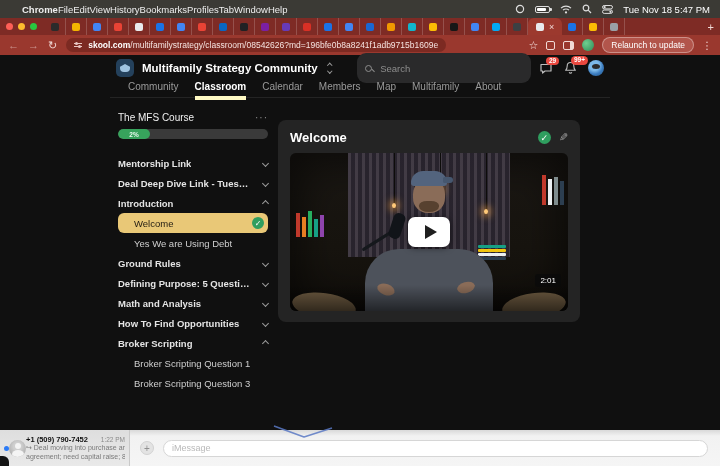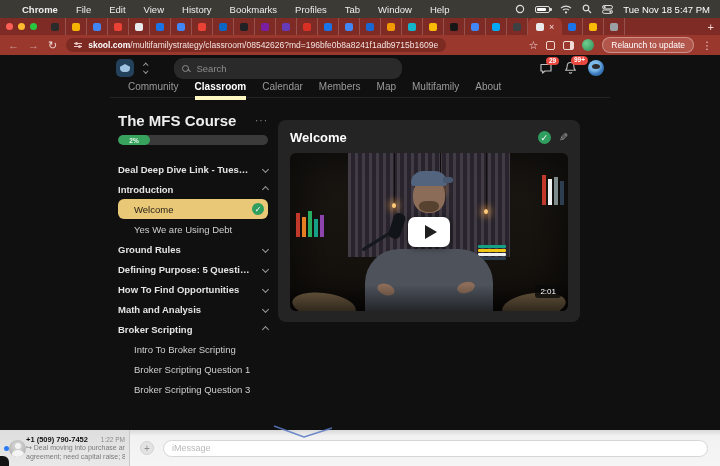--- a/index.html
+++ b/index.html
@@ -2,21 +2,21 @@
 <html><head>
 <meta charset="utf-8">
 <style>
   html,body{margin:0;padding:0;background:#000;}
   *{box-sizing:border-box;font-family:"Liberation Sans",sans-serif;}
   .screen{position:relative;width:720px;height:466px;overflow:hidden;background:#000;}
 
   
   .menubar{position:absolute;top:0;left:0;width:720px;height:18px;background:#3b3a35;display:flex;align-items:center;padding:0 10px;color:#f2f2f2;font-size:9.5px;}
   .apple{font-size:11px;margin-right:12px;color:#fff;}
-  .menu-items{display:flex;gap:18px;align-items:center;}
+  .menu-items{display:flex;gap:0;align-items:center;}
   .mitem{color:#eee;}
   .mitem.bold{font-weight:bold;}
   .mb-right{margin-left:auto;display:flex;align-items:center;gap:10px;}
   .mb-ico{display:inline-flex;align-items:center;}
   .batt{width:15px;height:7px;border:1px solid #ddd;border-radius:2px;position:relative;}
   .batt::after{content:"";position:absolute;right:-3px;top:1.5px;width:2px;height:3px;background:#ddd;border-radius:0 1px 1px 0;}
   .batt i{position:absolute;left:1px;top:1px;bottom:1px;width:9px;background:#fff;border-radius:1px;}
   .clock{font-size:9.5px;color:#fff;}
 
   
@@ -54,40 +54,40 @@
   .page{position:absolute;top:55px;left:0;width:720px;height:375px;background:#101010;}
   .pcol{width:500px;margin:0 auto;position:relative;height:100%;}
   .skool-header{height:26px;display:flex;align-items:center;padding:0 6px;gap:8px;}
   .logo{width:18px;height:18px;border-radius:5px;background:#24415c;display:flex;align-items:center;justify-content:center;flex-shrink:0;}
   .logo span{width:10px;height:8px;background:#9fc3e0;border-radius:2px 2px 4px 4px;display:block;clip-path:polygon(0 35%,50% 0,100% 35%,100% 100%,0 100%);}
   .community-name{color:#fff;font-weight:bold;font-size:11.5px;white-space:nowrap;}
   .updown{display:flex;flex-direction:column;gap:1px;margin-left:2px;}
   .chev{width:5px;height:5px;border-right:1.4px solid #9a9a9a;border-bottom:1.4px solid #9a9a9a;transform:rotate(45deg);display:inline-block;}
   .chev.up{transform:rotate(-135deg);}
   .chev.sm{width:3.5px;height:3.5px;}
-  .searchwrap{margin-left:18px;flex:1;max-width:228px;height:21px;background:#2a2a2b;border-radius:9px;display:flex;align-items:center;padding:0 8px;gap:6px;}
+  .searchwrap{margin-left:18px;flex:1;max-width:228px;height:30px;background:#2a2a2b;border-radius:9px;display:flex;align-items:center;padding:0 8px;gap:6px;}
   .mag{width:7px;height:7px;border:1.4px solid #8d8d8d;border-radius:50%;position:relative;flex-shrink:0;}
   .mag::after{content:"";position:absolute;width:4px;height:1.4px;background:#8d8d8d;transform:rotate(45deg);right:-3.5px;bottom:-1px;}
   .searchwrap input{background:transparent;border:none;outline:none;color:#ddd;font-size:9.5px;width:100%;}
   .searchwrap input::placeholder{color:#8d8d8d;}
   .hdr-right{margin-left:auto;display:flex;align-items:center;gap:11px;}
   .badge-ico{position:relative;display:inline-flex;}
   .badge{position:absolute;top:-5px;left:7px;background:#e9483f;color:#fff;font-size:6.5px;font-weight:bold;padding:1px 3px;border-radius:6px;line-height:1;}
   .hdr-avatar{width:16px;height:16px;border-radius:50%;background:radial-gradient(circle at 40% 35%,#7db9e8 0 35%,#3a7bbf 60%,#27567f);position:relative;overflow:hidden;}
   .hdr-avatar::after{content:"";position:absolute;left:4px;top:4px;width:8px;height:5px;border-radius:50%;background:#2b2b2b;}
   .skool-nav{height:17px;display:flex;align-items:flex-start;gap:16px;padding:0 0 0 18px;border-bottom:1px solid #242424;font-size:10px;}
   .navitem{color:#9a9a9a;padding-bottom:4px;}
   .navitem.active{color:#fff;font-weight:bold;border-bottom:4px solid #fef9c3;}
 
   .content{position:relative;height:332px;}
 
   
   .sidebar{position:absolute;left:8px;top:14px;width:150px;}
   .course-head{display:flex;align-items:center;justify-content:space-between;}
-  .course-title{color:#efefef;font-weight:bold;font-size:15px;}
+  .course-title{color:#efefef;font-weight:normal;font-size:10px;}
   .ellipsis{color:#8d8d8d;font-size:10px;letter-spacing:1px;}
   .progress-track{margin-top:6px;height:10px;background:#3a3a3a;border-radius:6px;overflow:hidden;display:flex;}
   .progress-fill{height:10px;background:#37a35c;border-radius:6px;color:#eafbef;font-size:6.5px;font-weight:bold;display:flex;align-items:center;justify-content:center;}
   .sections{margin-top:14px;}
   .secrow{display:flex;align-items:center;justify-content:space-between;height:20px;}
   .seclabel{color:#e4e4e4;font-weight:bold;font-size:9.5px;white-space:nowrap;overflow:hidden;text-overflow:ellipsis;max-width:132px;}
   .child{display:flex;align-items:center;height:20px;padding-left:16px;border-radius:6px;}
   .childlabel{color:#cfcfcf;font-size:9.5px;white-space:nowrap;}
   .child.selected{background:#e9c877;}
   .child.selected .childlabel{color:#262015;}
@@ -117,21 +117,21 @@
   .beard{position:absolute;left:50%;top:48px;transform:translateX(-50%);width:20px;height:11px;background:#57412f;border-radius:40% 40% 50% 50%;}
   .cap{position:absolute;left:50%;top:18px;transform:translateX(-50%);width:36px;height:15px;background:#53647e;border-radius:16px 16px 4px 4px;}
   .capbrim{position:absolute;left:50%;top:24px;margin-left:14px;width:10px;height:6px;background:#46576f;border-radius:2px 4px 4px 2px;}
   .mic{position:absolute;left:50%;top:60px;margin-left:-38px;width:12px;height:26px;background:#111419;border-radius:5px;transform:rotate(18deg);}
   .micarm{position:absolute;left:50%;top:84px;margin-left:-70px;width:44px;height:3px;background:#15181c;transform:rotate(-32deg);border-radius:2px;}
   .hand{position:absolute;width:18px;height:11px;background:#8a6c58;border-radius:50%;}
   .chairarm{position:absolute;bottom:-8px;width:64px;height:26px;background:#6e5b41;border-radius:50%;}
   .floorfade{position:absolute;left:0;right:0;bottom:0;height:26px;background:linear-gradient(180deg,transparent,rgba(0,0,0,.55));}
   .playbtn{position:absolute;left:50%;top:50%;transform:translate(-50%,-50%);width:42px;height:30px;background:#fff;border-radius:7px;display:flex;align-items:center;justify-content:center;box-shadow:0 1px 6px rgba(0,0,0,.5);}
   .playtri{width:0;height:0;border-left:12px solid #1f1f1f;border-top:7px solid transparent;border-bottom:7px solid transparent;margin-left:3px;}
-  .duration{position:absolute;right:7px;bottom:13px;background:rgba(10,10,10,.8);color:#fff;font-size:8px;padding:2px 5px;border-radius:3px;}
+  .duration{position:absolute;right:7px;bottom:24px;background:rgba(10,10,10,.8);color:#fff;font-size:8px;padding:2px 5px;border-radius:3px;}
 
   
   .messages{position:absolute;top:430px;left:0;width:720px;height:36px;background:linear-gradient(180deg,#d9d9d9 0,#f2f2f2 6px,#f5f5f5 100%);display:flex;}
   .convo{width:130px;height:100%;background:linear-gradient(180deg,#dedede 0,#e9e9e9 100%);border-right:1px solid #c9c9c9;display:flex;align-items:center;padding:3px 4px 3px 4px;}
   .unread-dot{width:5px;height:5px;border-radius:50%;background:#2c7bf6;flex-shrink:0;}
   .convo-avatar{width:17px;height:17px;border-radius:50%;background:radial-gradient(circle at 50% 38%,#cfcfcf 0 30%,#b9b9b9 60%,#a8a8a8);flex-shrink:0;position:relative;overflow:hidden;}
   .convo-avatar::before{content:"";position:absolute;left:5.5px;top:3.5px;width:6px;height:6px;border-radius:50%;background:#f4f4f4;}
   .convo-avatar::after{content:"";position:absolute;left:2.5px;top:10px;width:12px;height:8px;border-radius:50%;background:#f4f4f4;}
   .convo-text{flex:1;min-width:0;}
   .convo-row1{display:flex;align-items:baseline;justify-content:space-between;}
@@ -313,20 +313,21 @@
       <span class="kebab">⋮</span>
     </div>
   </div>
 
   <div class="page">
     <div class="pcol">
       <div class="skool-header">
         <span class="logo">
             <span></span>
           </span>
+        <span class="community-name">Multifamily Strategy Community</span>
         <span class="updown">
             <span class="chev sm up"></span>
             <span class="chev sm"></span>
           </span>
         <div class="searchwrap">
           <span class="mag"></span>
           <input placeholder="Search" style="">
         </div>
         <div class="hdr-right">
           <span class="badge-ico">
@@ -361,20 +362,24 @@
         <aside class="sidebar">
           <div class="course-head">
             <span class="course-title">The MFS Course</span>
             <span class="ellipsis">···</span>
           </div>
           <div class="progress-track">
             <span class="progress-fill" style="width: 2%; min-width: 32px;">2%</span>
           </div>
           <div class="sections">
               <div class="secrow">
+                <span class="seclabel">Mentorship Link</span>
+                <span class="chev"></span>
+              </div>
+              <div class="secrow">
                 <span class="seclabel">Deal Deep Dive Link - Tuesday</span>
                 <span class="chev"></span>
               </div>
               <div class="secrow">
                 <span class="seclabel">Introduction</span>
                 <span class="chev up"></span>
               </div>
               <div class="child selected">
                 <span class="childlabel">Welcome</span>
                 <span class="checkcircle">✓</span>
@@ -384,33 +389,30 @@
               </div>
               <div class="secrow">
                 <span class="seclabel">Ground Rules</span>
                 <span class="chev"></span>
               </div>
               <div class="secrow">
                 <span class="seclabel">Defining Purpose: 5 Questions, 1 Ci...</span>
                 <span class="chev"></span>
               </div>
               <div class="secrow">
+                <span class="seclabel">Math and Analysis</span>
+                <span class="chev"></span>
+              </div>
+              <div class="secrow">
                 <span class="seclabel">How To Find Opportunities</span>
                 <span class="chev"></span>
               </div>
               <div class="secrow">
-                <span class="seclabel">Math and Analysis</span>
-                <span class="chev"></span>
-              </div>
-              <div class="secrow">
                 <span class="seclabel">Broker Scripting</span>
                 <span class="chev up"></span>
-              </div>
-              <div class="child">
-                <span class="childlabel">Intro To Broker Scripting</span>
               </div>
               <div class="child">
                 <span class="childlabel">Broker Scripting Question 1</span>
               </div>
               <div class="child">
                 <span class="childlabel">Broker Scripting Question 3</span>
               </div>
             </div>
         </aside>
 

